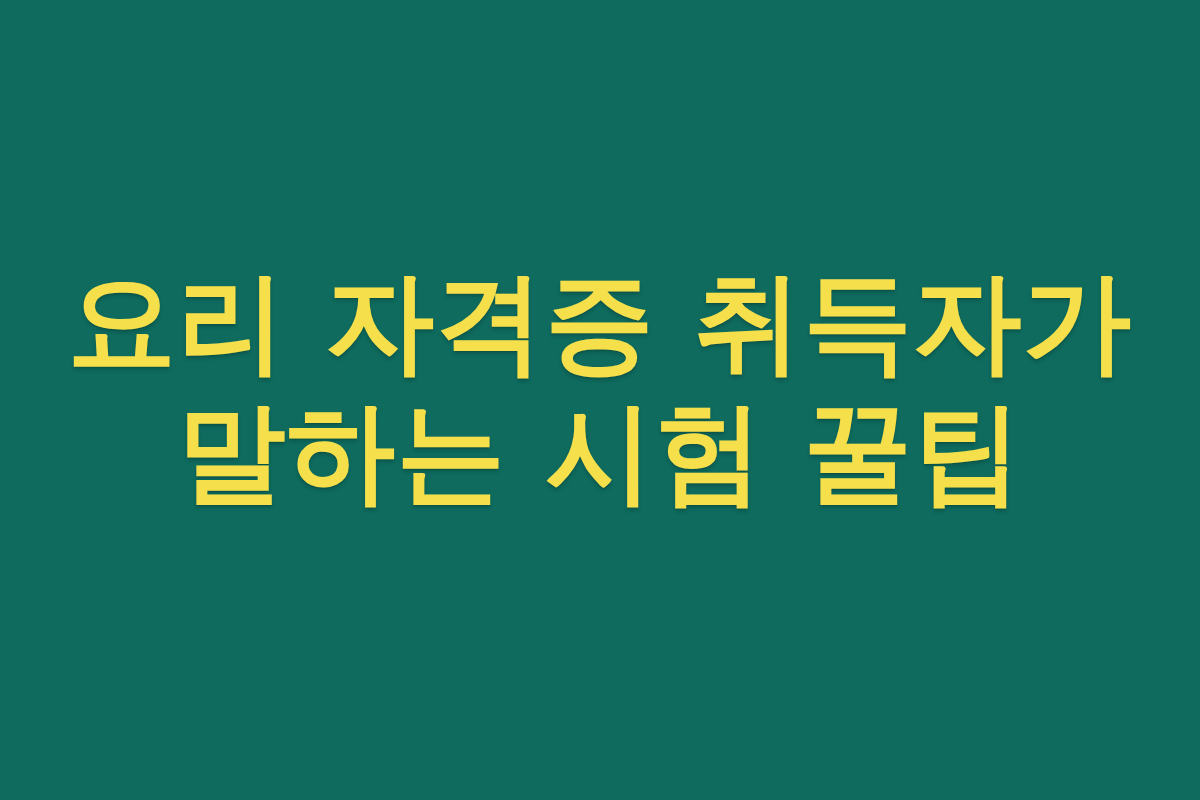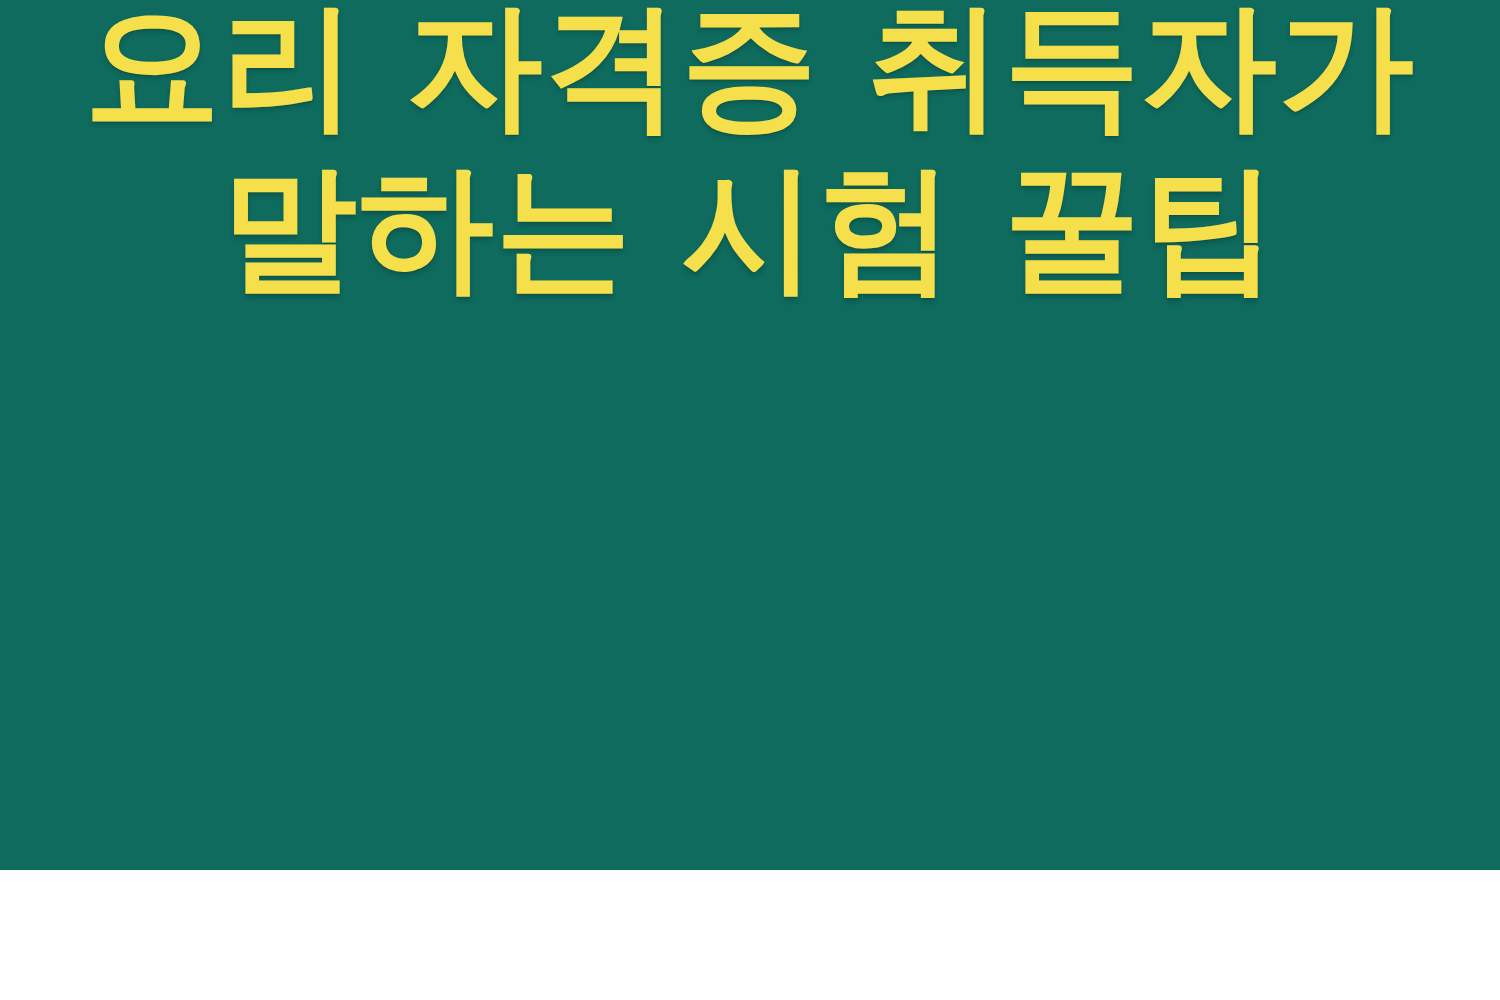--- a/index.html
+++ b/index.html
@@ -12,23 +12,24 @@
     width: 1200px;
     height: 800px;
     overflow: hidden;
     font-family: "DejaVu Sans", "Liberation Sans", sans-serif;
   }
 
   
   .banner {
     position: relative;
     width: 1200px;
-    height: 696px;
+    height: 800px;
     background: #0E6B5E;
     display: flex;
+    align-items: center;
     justify-content: center;
     box-sizing: border-box;
     overflow: hidden;
   }
 
   
   .headline {
     width: 100%;
     text-align: center;
     padding: 0 40px;

